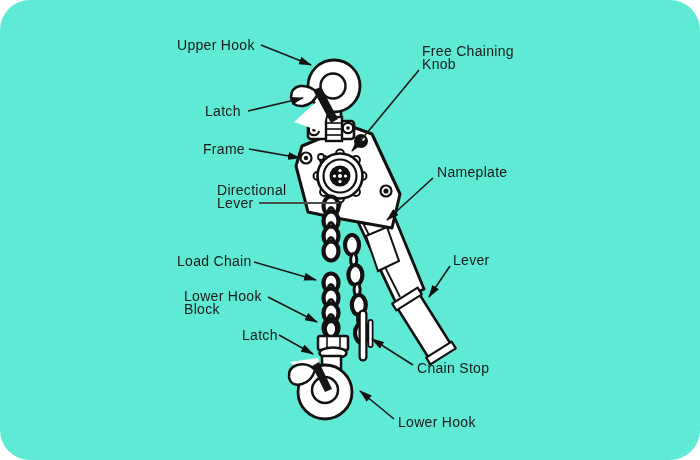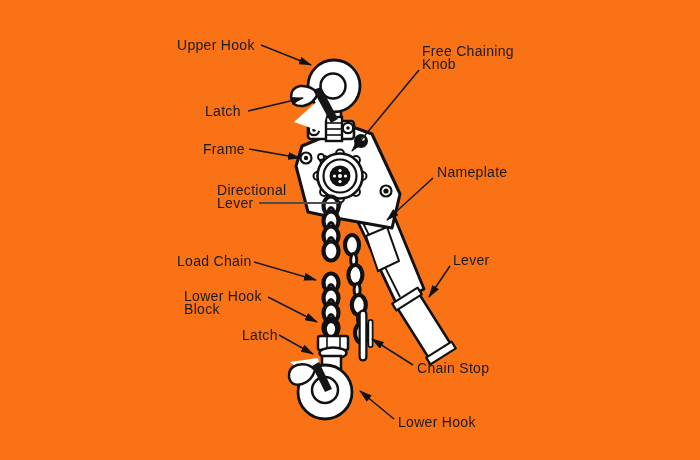--- a/index.html
+++ b/index.html
@@ -1,17 +1,17 @@
 <!DOCTYPE html>
 <html><head>
 <meta charset="utf-8">
 <style>
   html,body{margin:0;padding:0;background:#fff;}
-  .stage{position:relative;width:700px;height:460px;background:#f97316;overflow:hidden;
-         font-family:"Liberation Sans",sans-serif;}
+  .stage{position:relative;width:700px;height:460px;background:#5eead4;overflow:hidden;
+         font-family:"Liberation Sans",sans-serif;border-radius:30px;}
   svg{display:block;}
   svg text{font-family:"Liberation Sans",sans-serif;font-size:14px;fill:#1a1a1a;letter-spacing:0.3px;}
   .outline{fill:#ffffff;stroke:#111111;}
   .dark{fill:#151515;stroke:none;}
   .leader{stroke:#1a1a1a;stroke-width:1.6;fill:none;}
   .leader-plain{stroke:#4d4d4d;stroke-width:2.2;fill:none;}
 </style>
 </head>
 <body>
 

